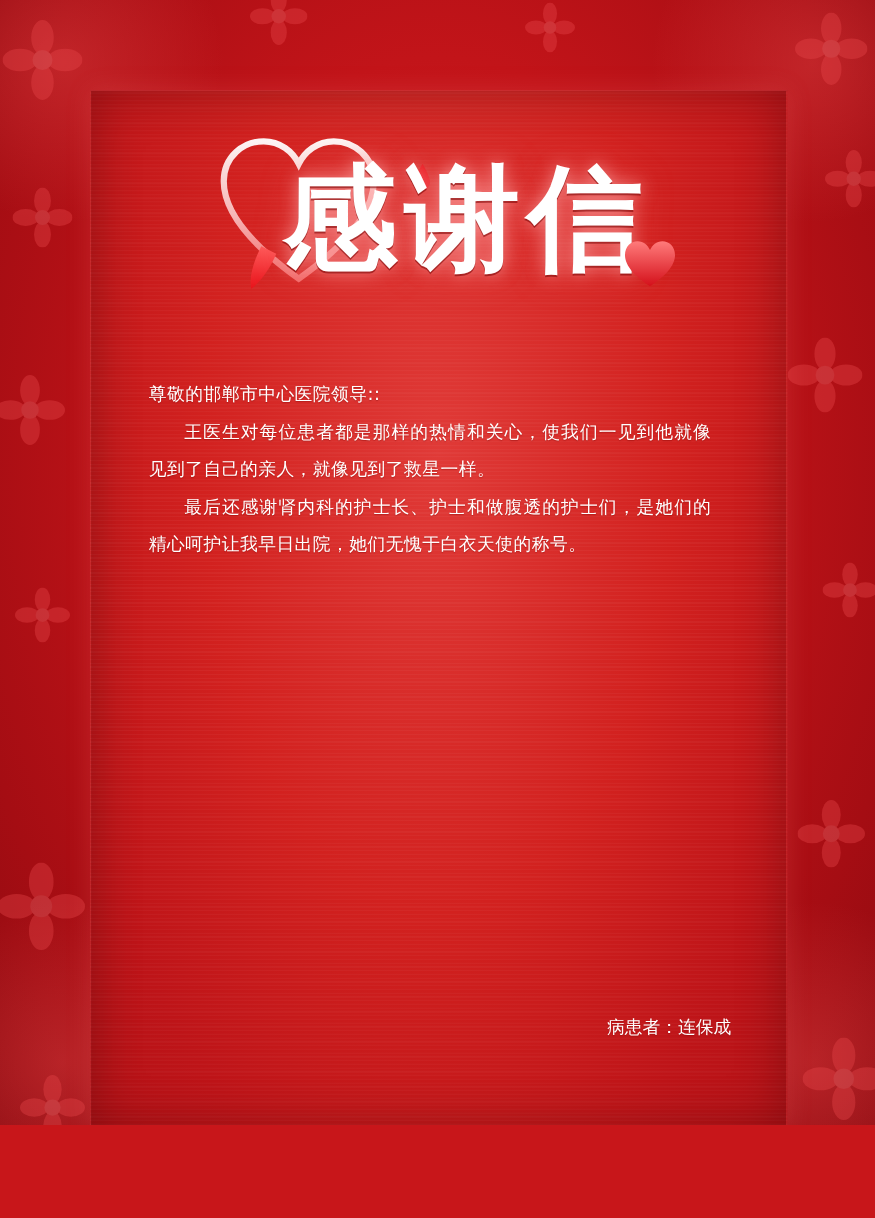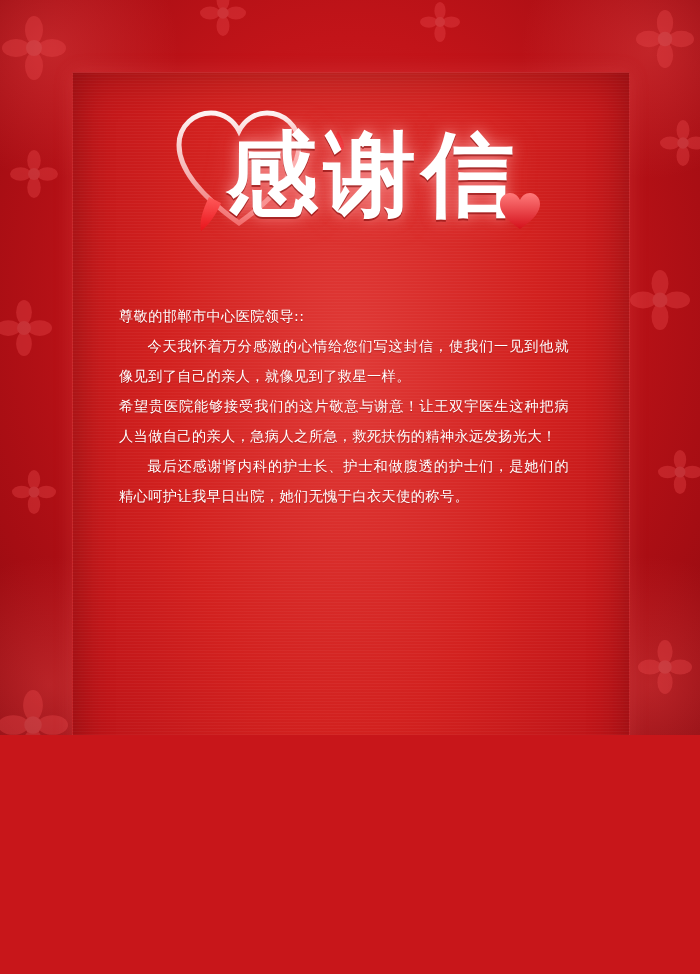--- a/index.html
+++ b/index.html
@@ -10,21 +10,21 @@
     width: 700px;
     height: 974px;
     overflow: hidden;
     font-family: "Liberation Sans", sans-serif;
     background: #c8161a;
   }
 
   #page {
     position: relative;
     width: 700px;
-    height: 735px;
+    height: 900px;
     background:
       radial-gradient(ellipse at 50% 42%, #d4282c 0%, #c21419 45%, #a50d13 78%, #8d0a10 100%);
     overflow: hidden;
   }
 
   
   .flower {
     position: absolute;
     pointer-events: none;
     opacity: 0.38;
@@ -371,22 +371,21 @@
               <stop offset="100%" stop-color="#d4101a"></stop>
             </linearGradient>
           </defs>
           <path d="M21 38 C6 28 1 20 1 13 C1 6 6 2 11 2 C16 2 19 5 21 9 C23 5 26 2 31 2 C36 2 41 6 41 13 C41 20 36 28 21 38 Z" fill="url(#sg)"></path>
         </svg>
       </div>
     </div>
 
     <div id="body-text">
       <p>尊敬的邯郸市中心医院领导::</p>
-      <p class="indent">今天我怀着万分感激的心情给您们写这封信，使我们一见到他就像见到了自己的亲人，就像见到了救星一样。</p>
-      <p>希望贵医院能够接受我们的这片敬意与谢意！让王双宇医生这种把病人当做自己的亲人，急病人之所急，救死扶伤的精神永远发扬光大！</p>
+      <p class="indent">王医生对每位患者都是那样的热情和关心，使我们一见到他就像见到了自己的亲人，就像见到了救星一样。</p>
       <p class="indent">最后还感谢肾内科的护士长、护士和做腹透的护士们，是她们的精心呵护让我早日出院，她们无愧于白衣天使的称号。</p>
     </div>
 
     <div id="signature">
       <div>
         <span>病患者：</span><span>连保成</span>
       </div>
     </div>
 
   </div>

